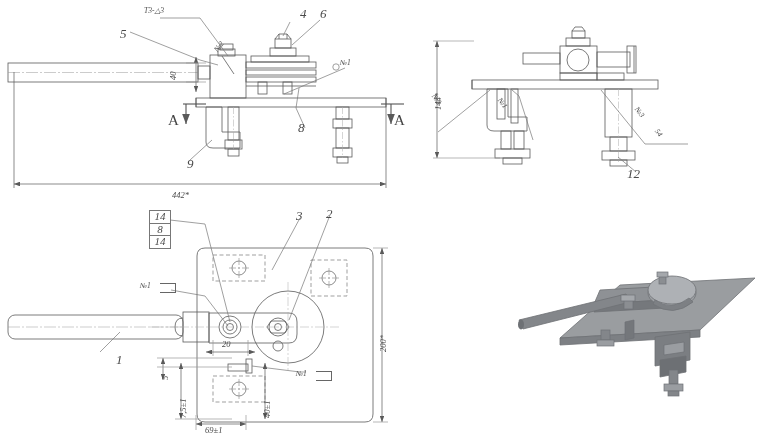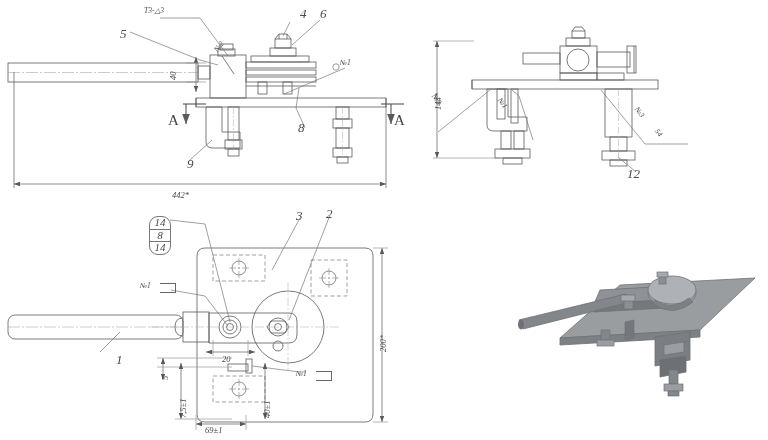--- a/index.html
+++ b/index.html
@@ -287,32 +287,32 @@
 <span class="lbl dim rot90" style="left:168px;top:80px;">40</span>
 <span class="lbl dim" style="left:172px;top:190px;">442*</span>
 
 <span class="lbl dim rot90" style="left:433px;top:110px;">144*</span>
 <span class="lbl sm rotm52" style="left:437px;top:92px;">№3</span>
 <span class="lbl sm rotm52" style="left:503px;top:96px;">№1</span>
 <span class="lbl sm rotm52" style="left:640px;top:105px;">№3</span>
 <span class="lbl sm rotm52" style="left:660px;top:127px;">54</span>
 <span class="lbl n" style="left:627px;top:166px;font-family:Liberation Serif, serif;">12</span>
 
-<div class="boxcol" style="left:149px;top:216px;width:20px;border-radius:9px;">
+<div class="boxcol" style="left:149px;top:210px;width:20px;">
   <div>14</div>
   <div>8</div>
   <div>14</div>
 </div>
 <span class="lbl n" style="left:296px;top:208px;">3</span>
 <span class="lbl n" style="left:326px;top:206px;">2</span>
 <span class="lbl n" style="left:116px;top:352px;">1</span>
 <span class="lbl sm" style="left:140px;top:281px;">№1</span>
 <div class="weldbox" style="left:160px;top:283px;width:15px;height:8px;"></div>
 <span class="lbl sm" style="left:296px;top:369px;">№1</span>
 <div class="weldbox" style="left:316px;top:371px;width:15px;height:8px;"></div>
-<span class="lbl dim" style="left:222px;top:354px;">20</span>
+<span class="lbl dim" style="left:222px;top:339px;">20</span>
 <span class="lbl dim rot90" style="left:160px;top:380px;">5</span>
 <span class="lbl dim rot90" style="left:178px;top:418px;">7,5±1</span>
 <span class="lbl dim rot90" style="left:262px;top:418px;">40±1</span>
 <span class="lbl dim" style="left:205px;top:425px;">69±1</span>
 <span class="lbl dim rot90" style="left:378px;top:352px;">200*</span>
 
 </div>
 
 </body></html>

